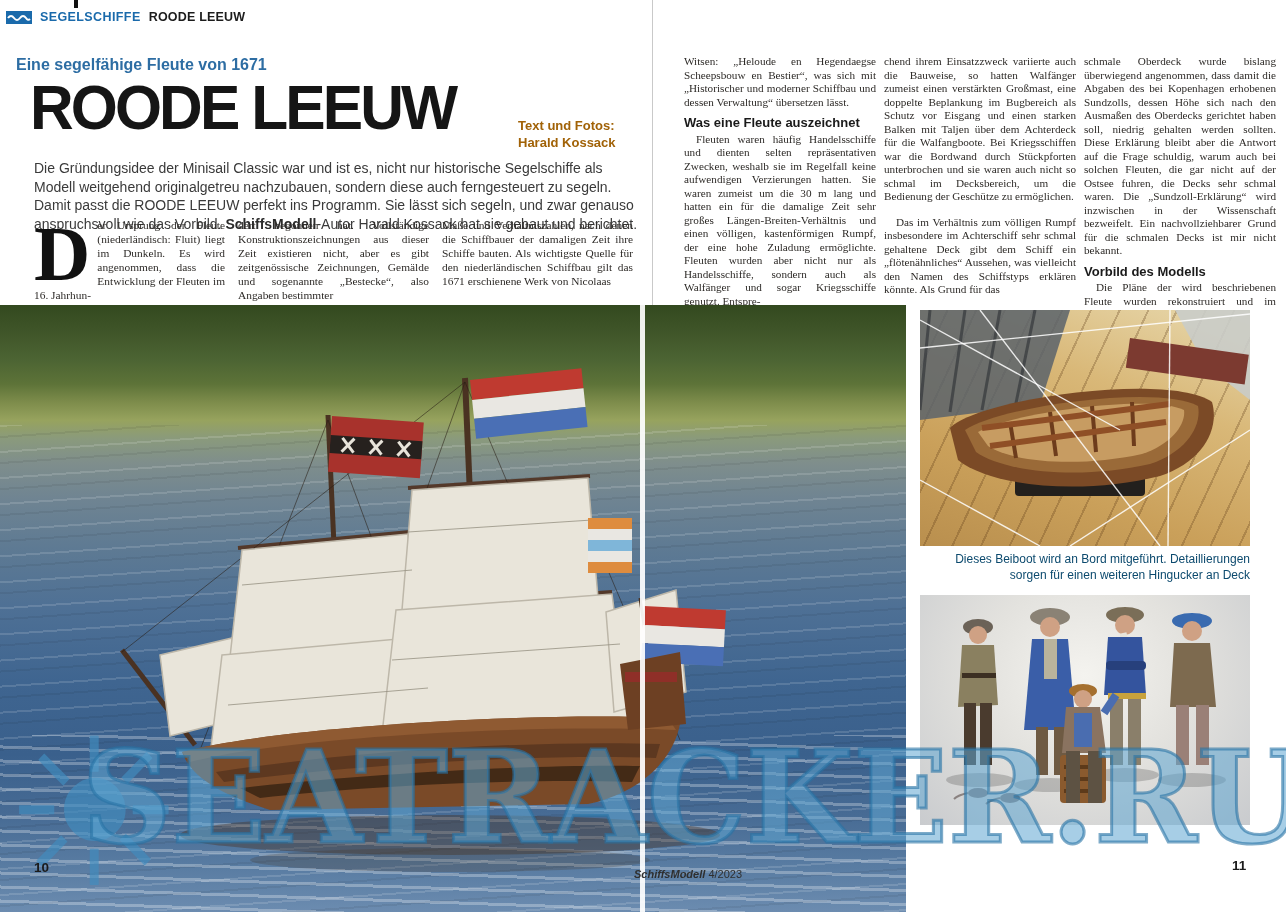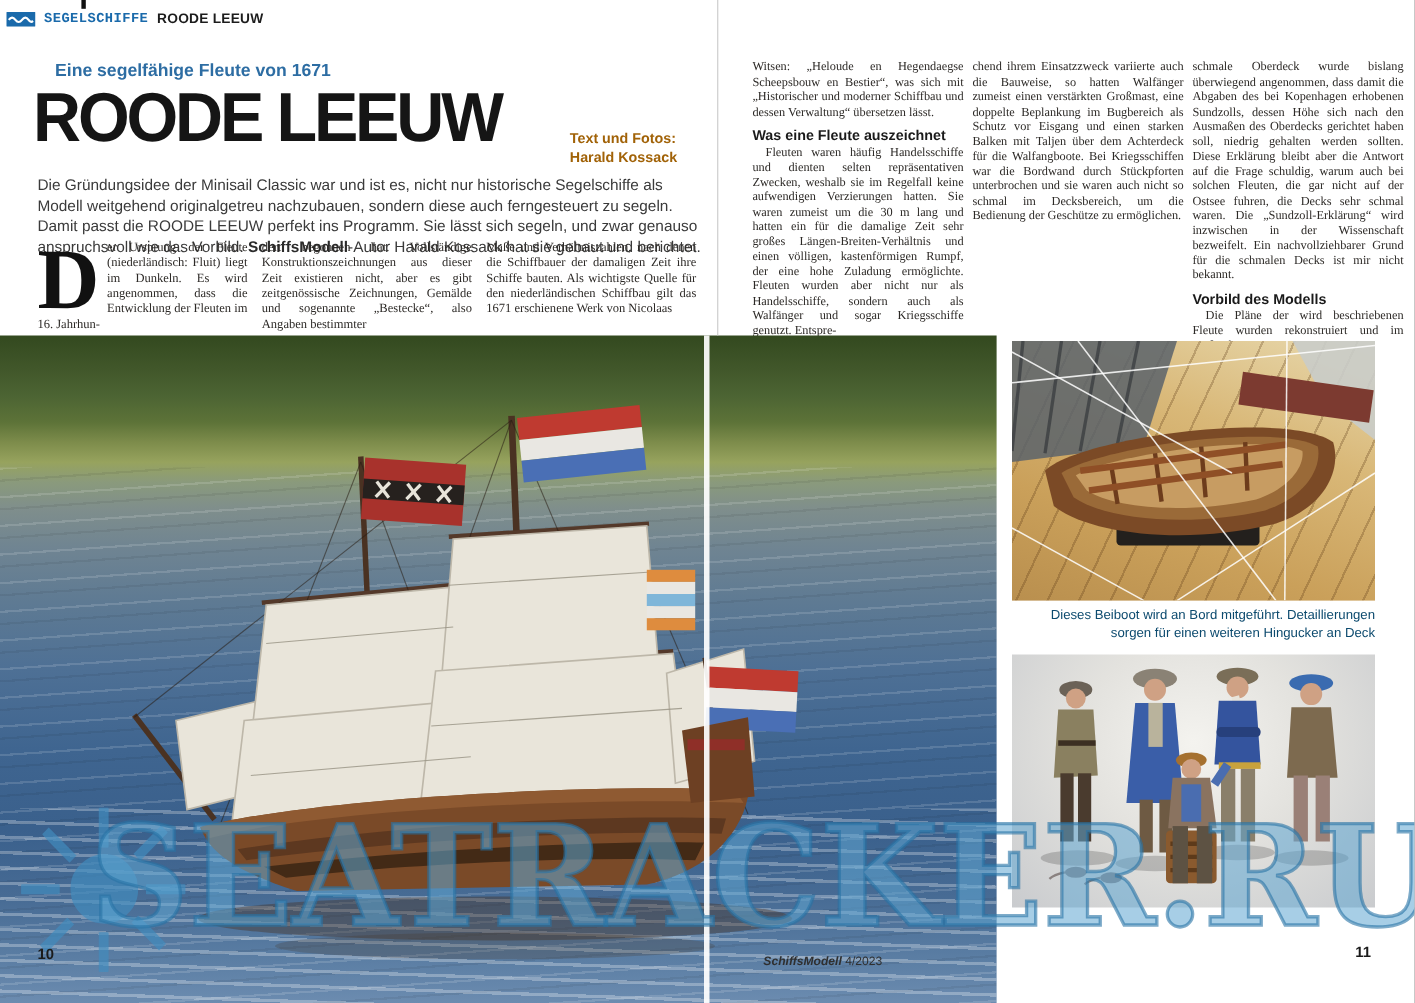--- a/index.html
+++ b/index.html
@@ -4,26 +4,26 @@
 <style>
   html,body{margin:0;padding:0;background:#9a9a9a;}
   #spread{position:relative;width:1286px;height:912px;background:#ffffff;overflow:hidden;
           font-family:"Liberation Sans",sans-serif;color:#222;}
   .abs{position:absolute;}
 
   
   #kopf{left:6px;top:10px;display:flex;align-items:center;gap:8px;}
   .wave-icon{width:26px;height:13px;background:#1a6aab;display:inline-block;position:relative;}
   .wave-icon svg{position:absolute;left:0;top:0;}
-  .section-label{color:#1a6aab;font-weight:bold;font-size:12.5px;letter-spacing:.4px;font-family:Liberation Mono, monospace;}
+  .section-label{color:#1a6aab;font-weight:bold;font-size:12.5px;letter-spacing:.4px;}
   .article-label{color:#1c1c1c;font-weight:bold;font-size:12.5px;letter-spacing:.2px;}
   .crop-tick{left:74px;top:0;width:4px;height:8px;background:#111;}
 
   
-  .kicker{left:50px;top:56px;color:#2d6da3;font-weight:bold;font-size:16px;}
+  .kicker{left:16px;top:56px;color:#2d6da3;font-weight:bold;font-size:16px;}
   .headline{left:30px;top:76px;font-size:63px;font-weight:800;letter-spacing:-3px;
             color:#151515;line-height:1;transform:scaleX(.96);transform-origin:left top;}
   .byline{left:518px;top:118px;font-size:13px;font-weight:bold;line-height:1.3;color:#a16207;}
   .intro{left:34px;top:145px;width:612px;font-size:14px;line-height:1.33;color:#3a3a3a;}
   .intro b{color:#2b2b2b;}
 
   .bodyrow{left:34px;top:219px;width:600px;display:flex;gap:13px;}
   .bodycol{width:191px;font-family:"Liberation Serif",serif;font-size:11.4px;line-height:13.9px;
            text-align:justify;color:#2d2a27;}
   .dropcap{float:left;font-family:"Liberation Serif",serif;font-weight:bold;font-size:78px;
@@ -63,21 +63,21 @@
   #photo-figs{left:920px;top:595px;width:330px;height:230px;
     background:radial-gradient(ellipse at 50% 35%,#f4f3ef 0%,#e3e2de 45%,#c9cbce 100%);}
 
   
   .caption{font-size:12px;font-weight:normal;line-height:1.32;color:#0c4a6e;text-align:right;}
   #cap-boat{left:920px;top:552px;width:330px;}
   #cap-figs{left:920px;top:829px;width:330px;z-index:6;}
   .folio{font-size:13.5px;font-weight:bold;color:#1b1b1b;z-index:7;}
   #folio-left{left:34px;top:860px;}
   #folio-right{left:1232px;top:858px;}
-  #footer{left:662px;top:868px;width:140px;text-align:right;font-size:11px;color:#2f2f2f;z-index:6;}
+  #footer{left:634px;top:868px;width:140px;text-align:left;font-size:11px;color:#2f2f2f;z-index:6;}
   #footer .mag{font-weight:bold;font-style:italic;}
 
   
   .gutter-top{left:652px;top:0;width:1px;height:305px;background:#c9c9c9;}
   .gutter-photo{left:640px;top:305px;width:5px;height:607px;background:rgba(255,255,255,.92);z-index:4;}
 
   
   #wm-text{left:82px;top:736px;width:1180px;z-index:5;pointer-events:none;
     font-family:"DejaVu Serif",serif;font-weight:bold;font-size:124px;line-height:1;
     letter-spacing:0px;white-space:nowrap;color:rgba(95,165,210,.55);
@@ -117,20 +117,21 @@
   </div>
 
   <div class="abs rightcols">
     <div class="rcol">
       <p>Witsen: „Heloude en Hegendaegse Scheepsbouw en Bestier“, was sich mit „Historischer und moderner Schiffbau und dessen Verwaltung“ übersetzen lässt.</p>
       <h3 class="subhead">Was eine Fleute auszeichnet</h3>
       <p class="ind">Fleuten waren häufig Handelsschiffe und dienten selten repräsentativen Zwecken, weshalb sie im Regelfall keine aufwendigen Verzierungen hatten. Sie waren zumeist um die 30 m lang und hatten ein für die damalige Zeit sehr großes Längen-Breiten-Verhältnis und einen völligen, kastenförmigen Rumpf, der eine hohe Zuladung ermöglichte. Fleuten wurden aber nicht nur als Handelsschiffe, sondern auch als Walfänger und sogar Kriegsschiffe genutzt. Entspre-</p>
     </div>
     <div class="rcol">
       <p>chend ihrem Einsatzzweck variierte auch die Bauweise, so hatten Walfänger zumeist einen verstärkten Großmast, eine doppelte Beplankung im Bugbereich als Schutz vor Eisgang und einen starken Balken mit Taljen über dem Achterdeck für die Walfangboote. Bei Kriegsschiffen war die Bordwand durch Stückpforten unterbrochen und sie waren auch nicht so schmal im Decksbereich, um die Bedienung der Geschütze zu ermöglichen.</p>
+      <p class="ind sp">Das im Verhältnis zum völligen Rumpf insbesondere im Achterschiff sehr schmal gehaltene Deck gibt dem Schiff ein „flötenähnliches“ Aussehen, was vielleicht den Namen des Schiffstyps erklären könnte. Als Grund für das</p>
     </div>
     <div class="rcol">
       <p>schmale Oberdeck wurde bislang überwiegend angenommen, dass damit die Abgaben des bei Kopenhagen erhobenen Sundzolls, dessen Höhe sich nach den Ausmaßen des Oberdecks gerichtet haben soll, niedrig gehalten werden sollten. Diese Erklärung bleibt aber die Antwort auf die Frage schuldig, warum auch bei solchen Fleuten, die gar nicht auf der Ostsee fuhren, die Decks sehr schmal waren. Die „Sundzoll-Erklärung“ wird inzwischen in der Wissenschaft bezweifelt. Ein nachvollziehbarer Grund für die schmalen Decks ist mir nicht bekannt.</p>
       <h3 class="subhead">Vorbild des Modells</h3>
       <p class="ind">Die Pläne der wird beschriebenen Fleute wurden rekonstruiert und im Maßstab</p>
     </div>
   </div>
 
   <div class="abs photo" id="photo-main">
     <div class="abs water-streaks"></div>

